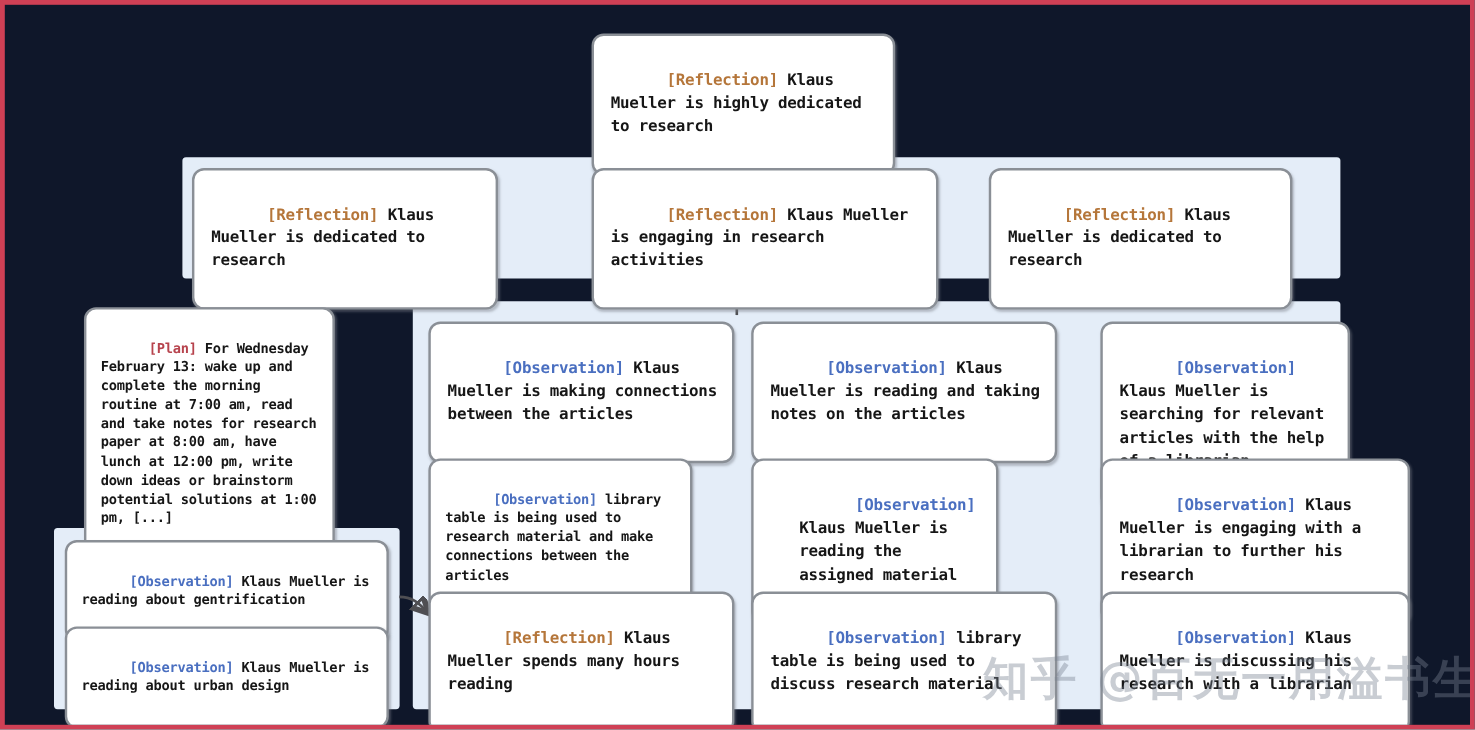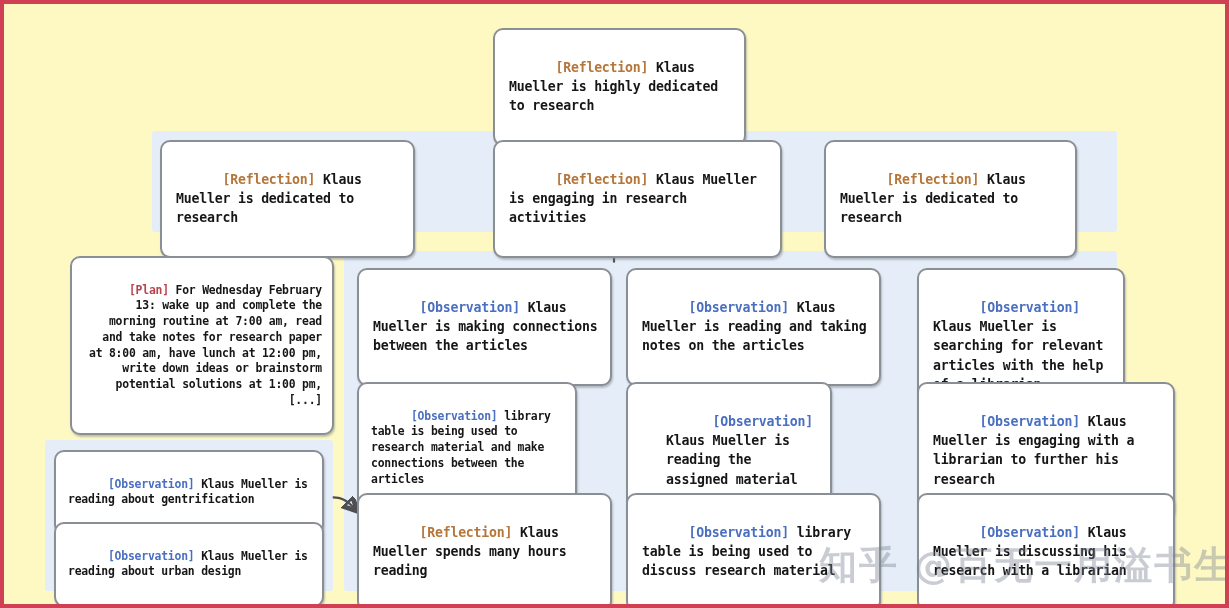--- a/index.html
+++ b/index.html
@@ -5,21 +5,21 @@
   * { box-sizing: border-box; }
   html, body {
     margin: 0; padding: 0;
     background: #ffffff;
     font-family: "DejaVu Sans Mono", "Liberation Mono", monospace;
   }
   #page {
     position: relative;
     width: 1229px;
     height: 608px;
-    background: #fef9c3;
+    background: #0f172a;
     border: 4px solid #cf4055;
     overflow: hidden;
   }
   #canvas {
     position: absolute;
     inset: 0;
   }
   
   .node {
     position: absolute;
@@ -114,21 +114,21 @@
     </div>
 
     <div class="node" style="left:489px; top:136px; width:289px;">
       <span class="tag tag-reflection">[Reflection]</span><span> Klaus Mueller is engaging in research activities</span>
     </div>
 
     <div class="node" style="left:820px; top:136px; width:253px;">
       <span class="tag tag-reflection">[Reflection]</span><span> Klaus Mueller is dedicated to research</span>
     </div>
 
-    <div class="node small" style="left:66px; top:252px; width:264px;text-align:right;">
+    <div class="node small" style="left:66px; top:252px; width:209px;">
       <span class="tag tag-plan">[Plan]</span><span> For Wednesday February 13: wake up and complete the morning routine at 7:00 am, read and take notes for research paper at 8:00 am, have lunch at 12:00 pm, write down ideas or brainstorm potential solutions at 1:00 pm, [...]</span>
     </div>
 
     <div class="node small" style="left:50px; top:446px; width:270px;">
       <span class="tag tag-observation">[Observation]</span><span> Klaus Mueller is reading about gentrification</span>
     </div>
 
     <div class="node small" style="left:50px; top:518px; width:270px;">
       <span class="tag tag-observation">[Observation]</span><span> Klaus Mueller is reading about urban design</span>
     </div>

